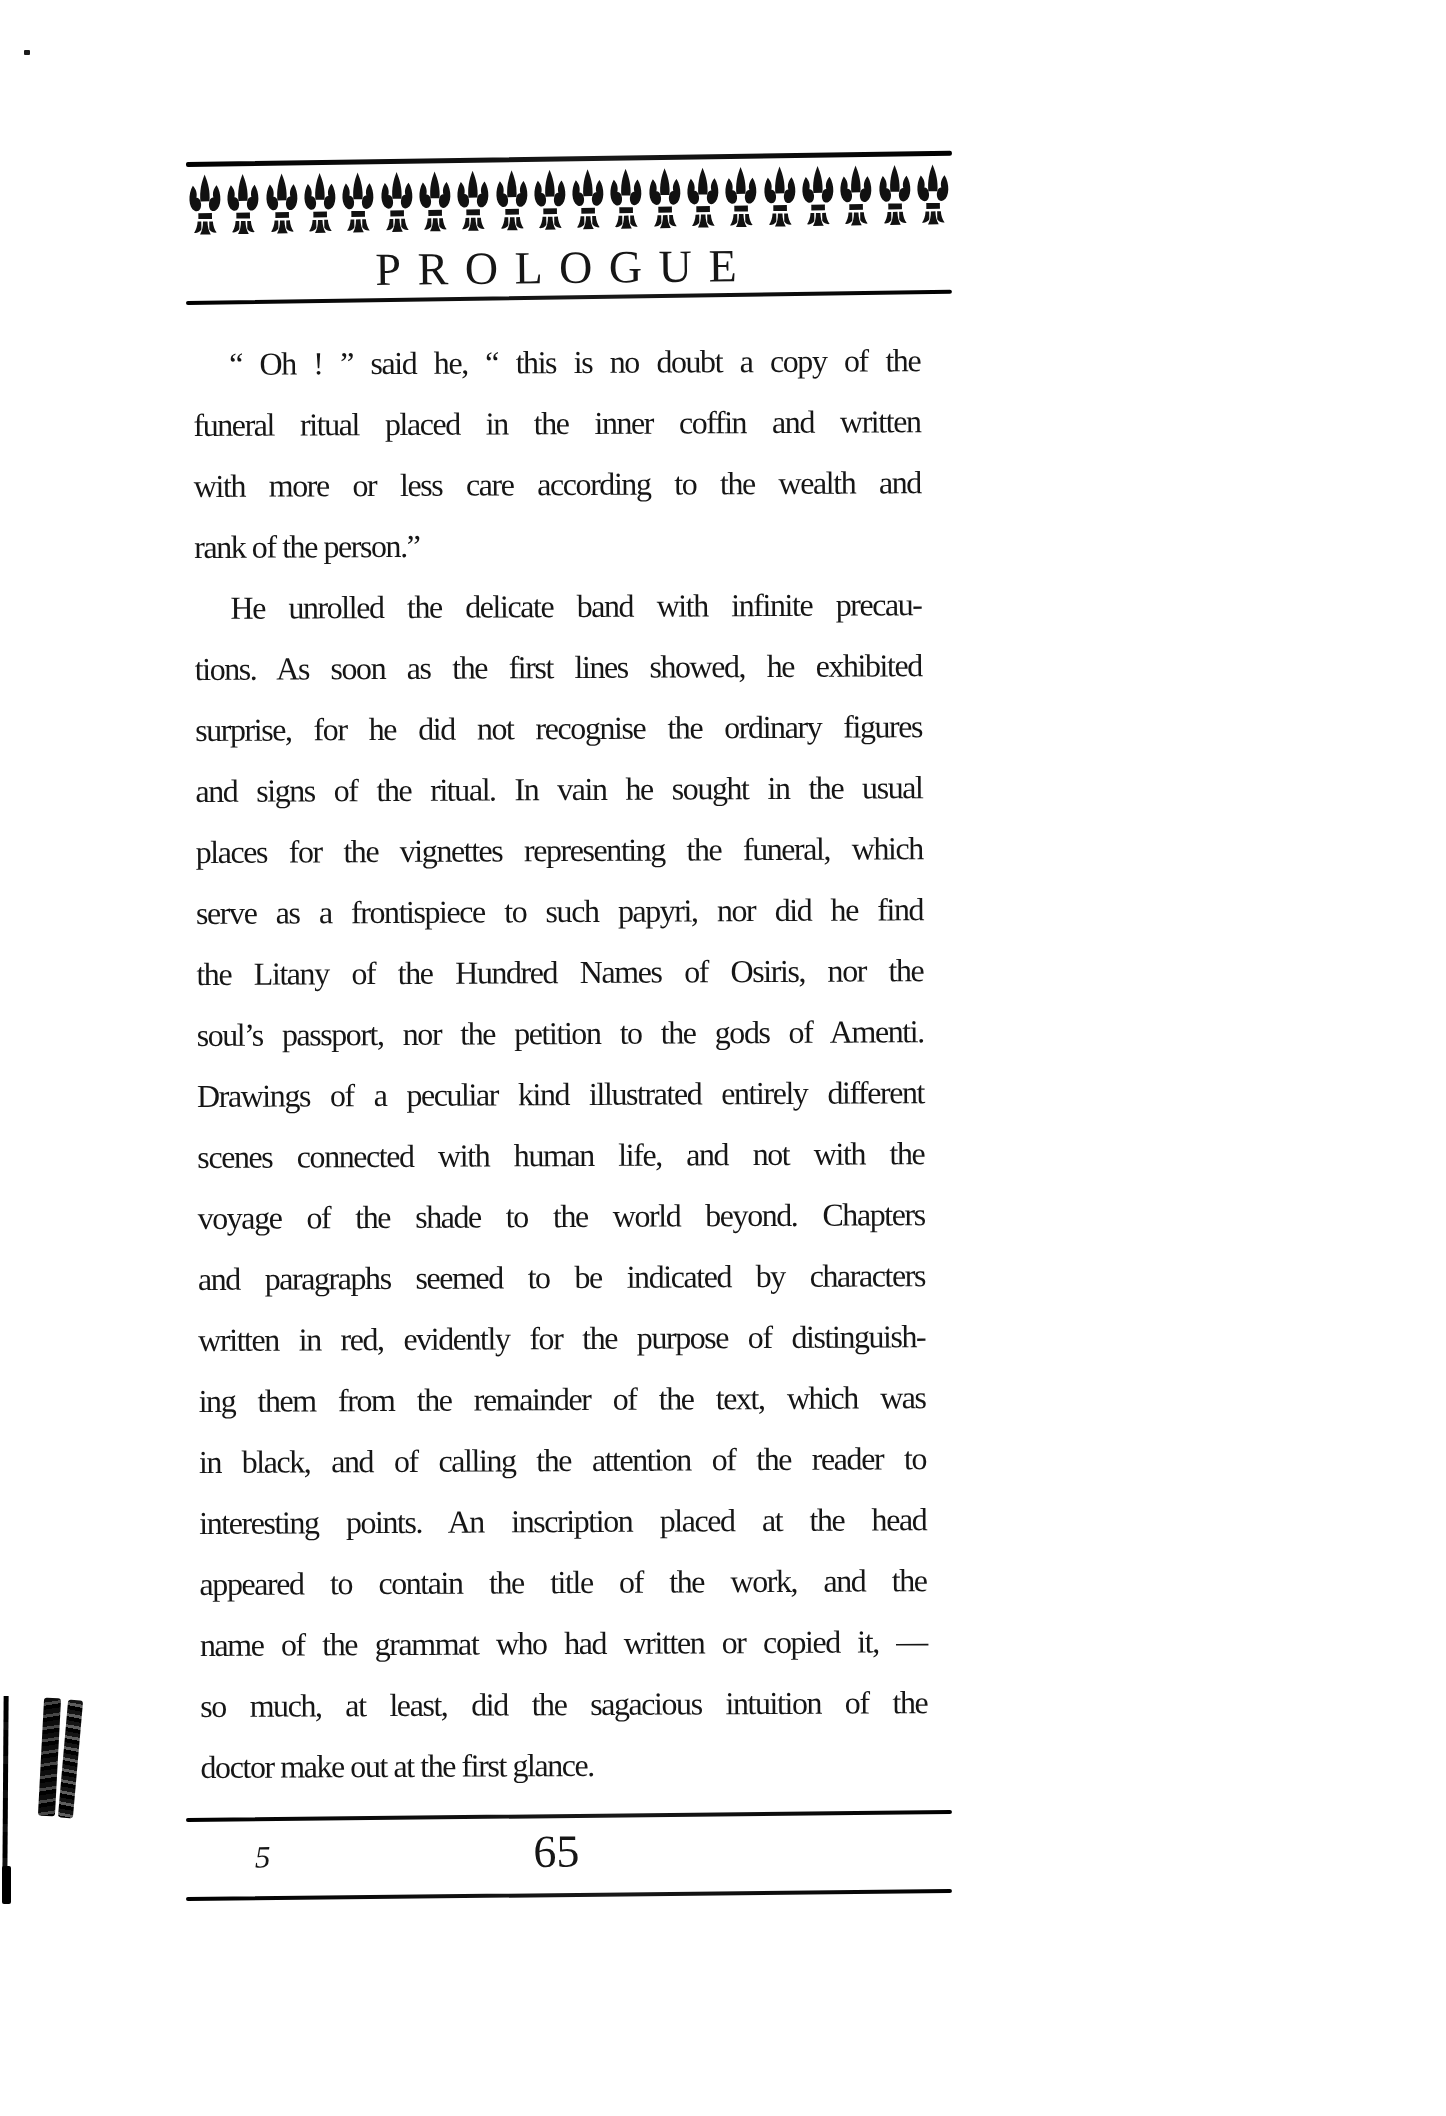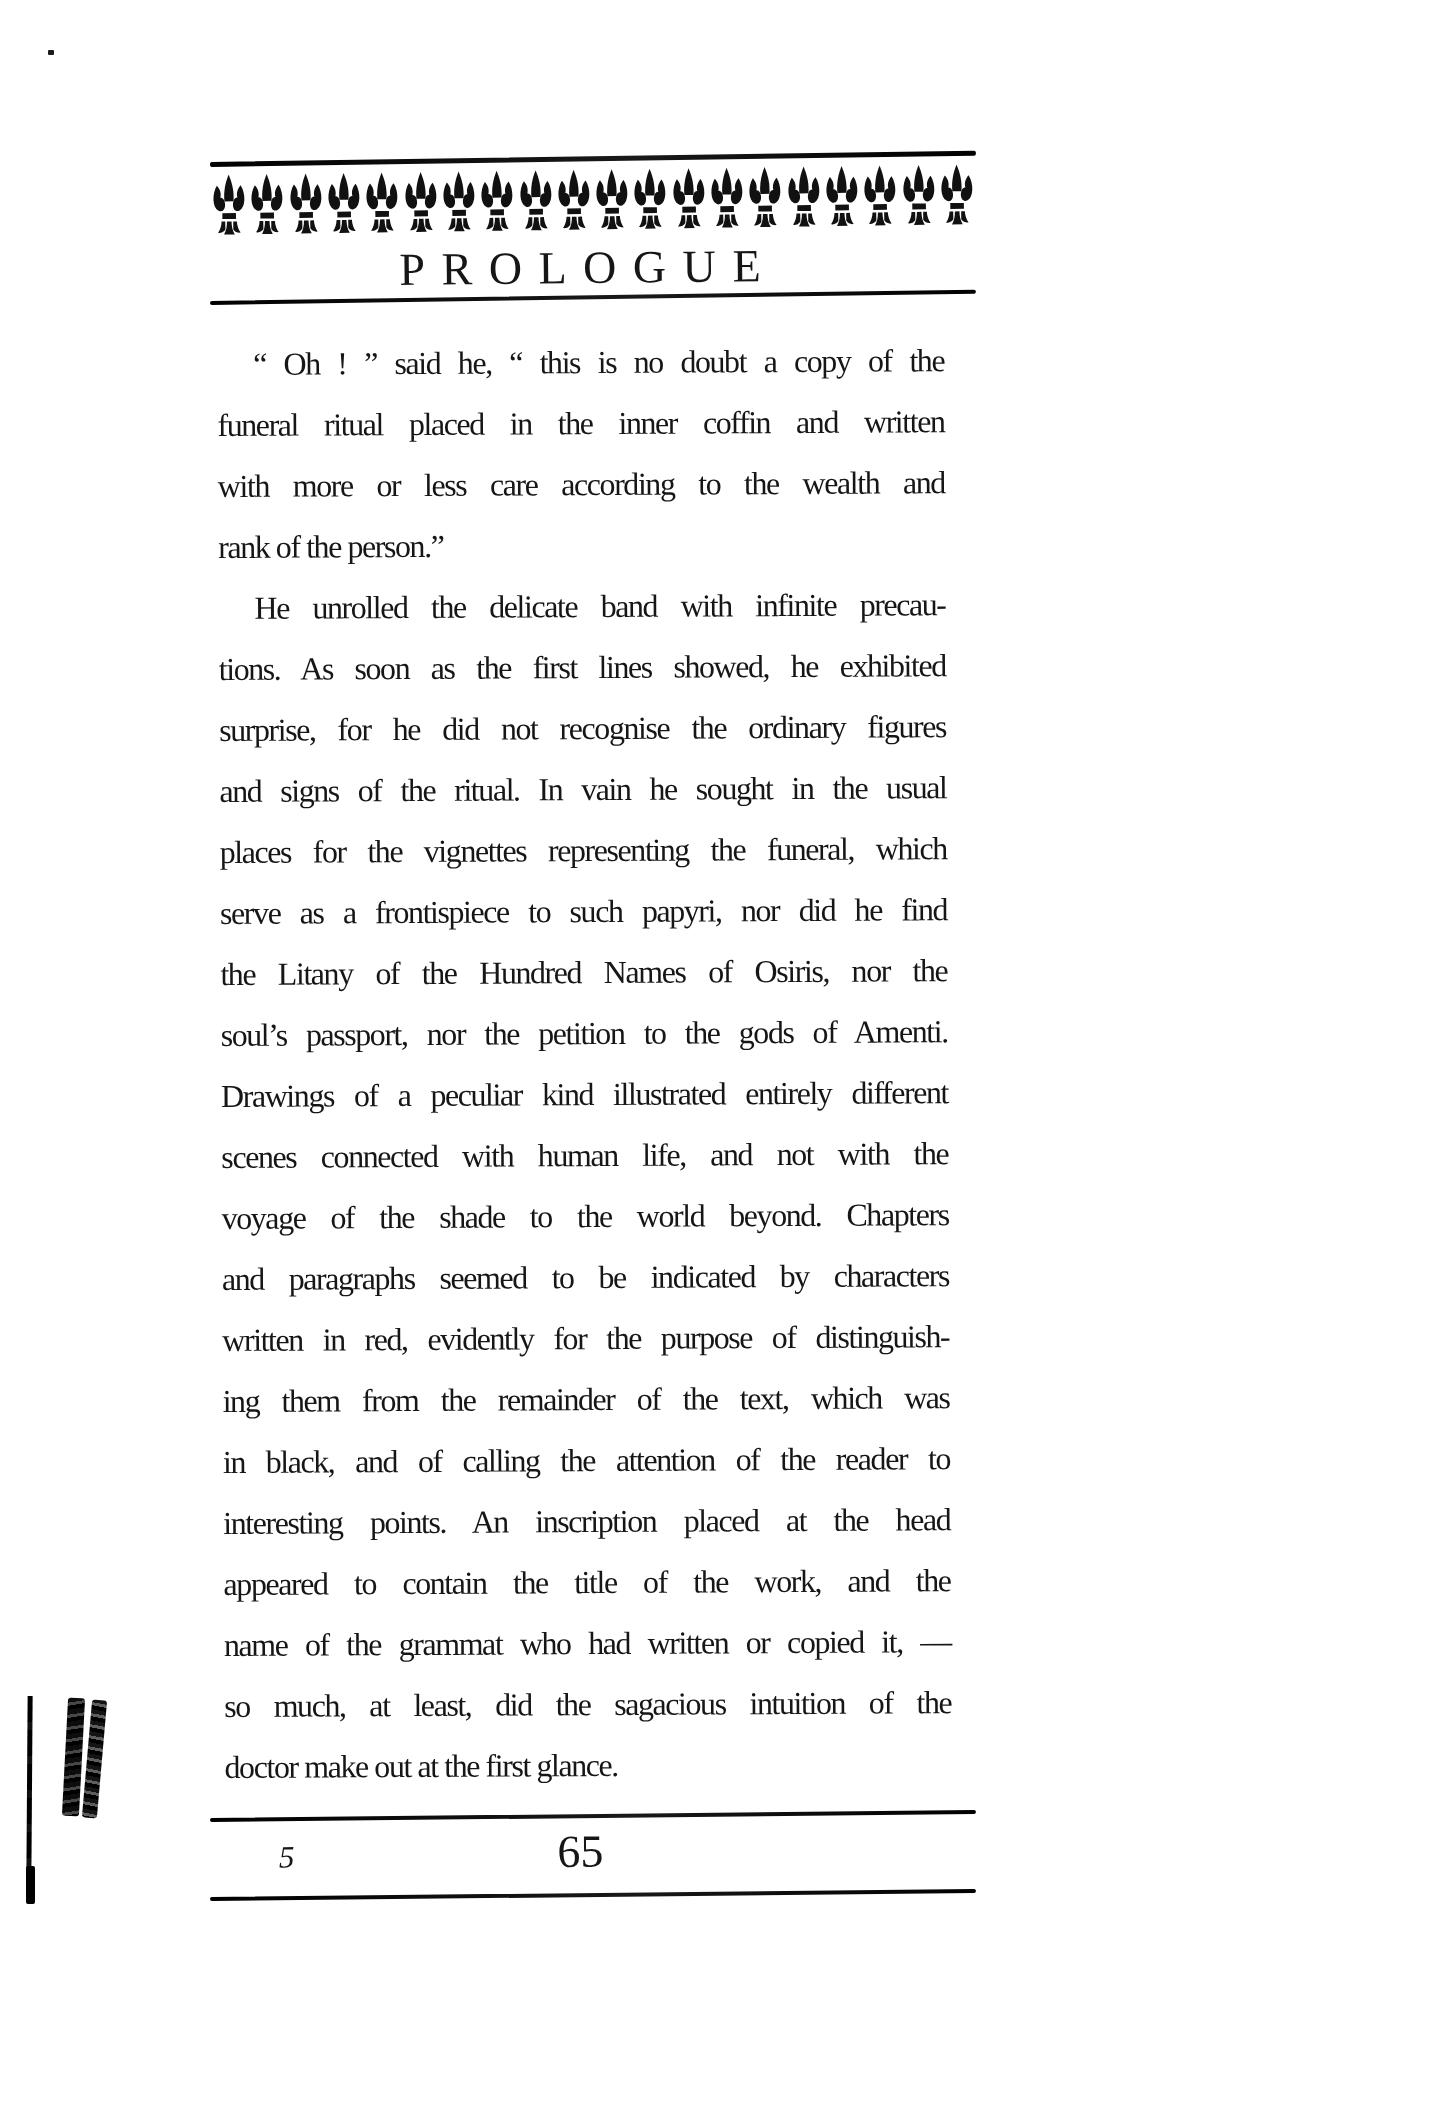--- a/index.html
+++ b/index.html
@@ -4,21 +4,20 @@
 <style>
   html,body{margin:0;padding:0;}
   body{background:#ffffff;}
   .page{
     position:relative;
     width:1182px;height:2116px;
     background:#ffffff;
     overflow:hidden;
     font-family:"Liberation Serif", serif;
     color:#161616;
-    margin-left:24px;
   }
   .content{
     position:absolute;left:186px;top:0;width:766px;height:2116px;
   }
   .rule{
     position:absolute;left:0;width:766px;height:4px;
     background:linear-gradient(90deg,#000 0%,#191919 55%,#000 100%);
     transform:rotate(-0.85deg);
     transform-origin:left center;
     border-radius:2px;

